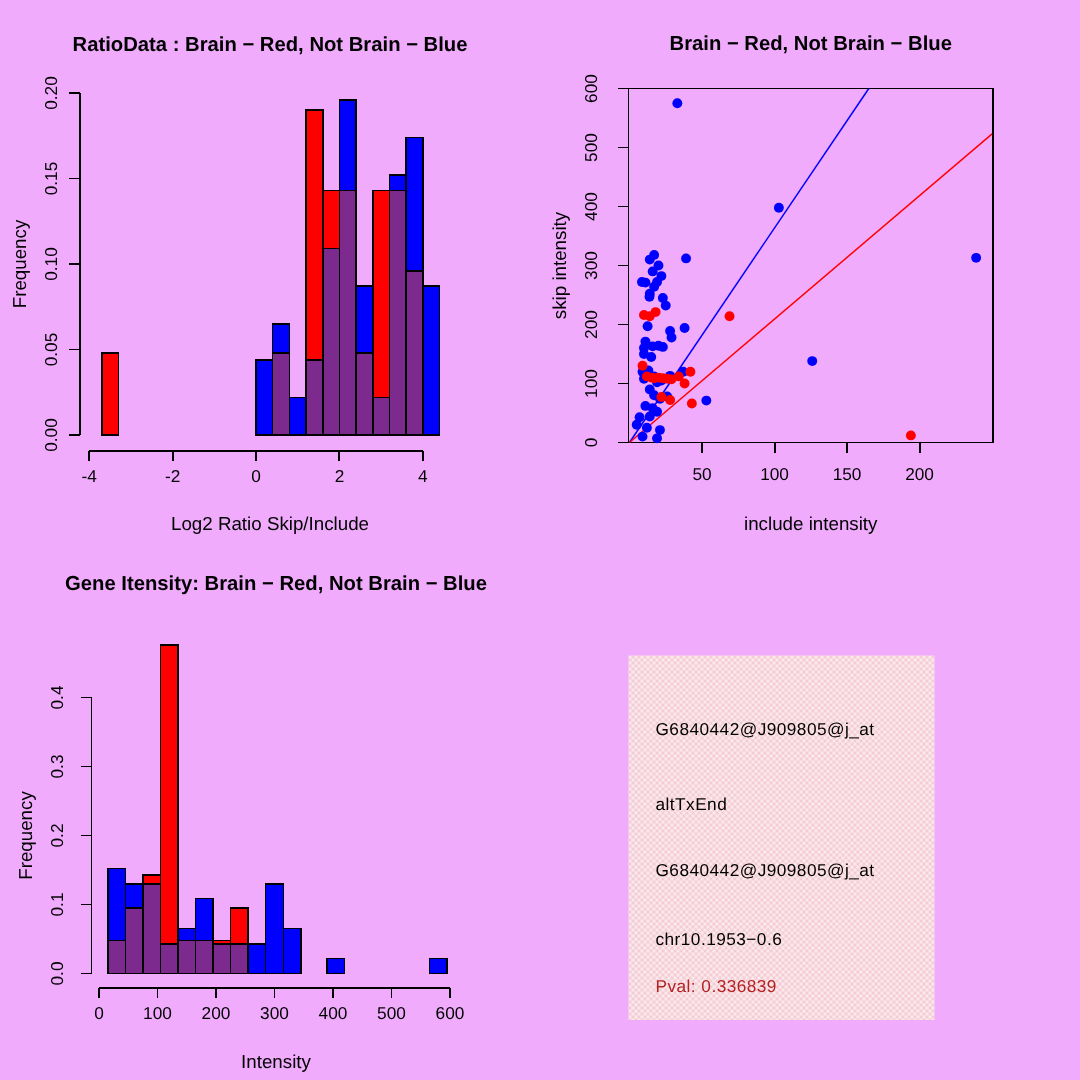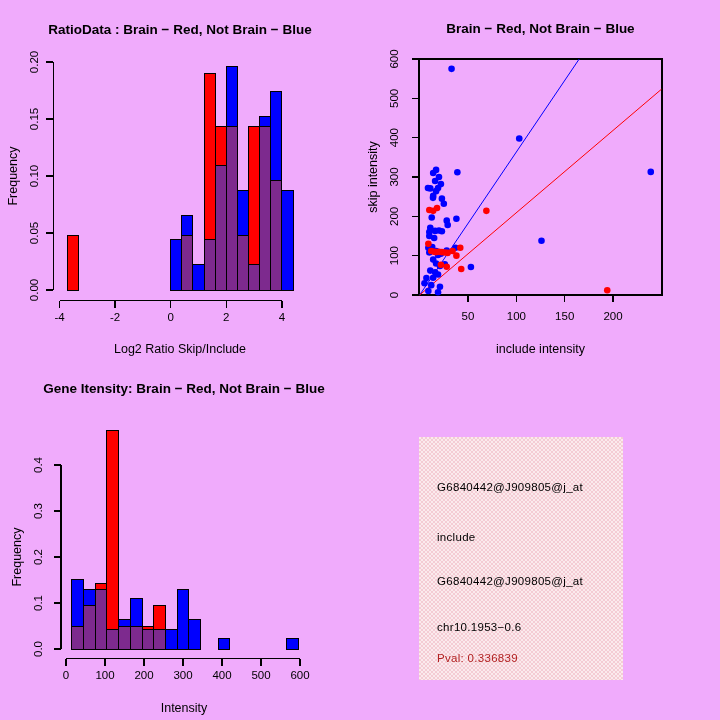--- a/index.html
+++ b/index.html
@@ -225,19 +225,19 @@
         <rect x="161.45" y="269.22" width="11.700000000000017" height="19.779999999999973" fill="#0000ff" stroke="#000" stroke-width="1" shape-rendering="crispEdges"></rect>
         <rect x="173.15" y="229.2" width="11.700000000000017" height="59.80000000000001" fill="#0000ff" stroke="#000" stroke-width="1" shape-rendering="crispEdges"></rect>
         <rect x="184.85000000000002" y="259.1" width="11.699999999999989" height="29.899999999999977" fill="#0000ff" stroke="#000" stroke-width="1" shape-rendering="crispEdges"></rect>
         <rect x="214.1" y="278.88" width="11.700000000000017" height="10.120000000000005" fill="#0000ff" stroke="#000" stroke-width="1" shape-rendering="crispEdges"></rect>
         <rect x="282.35" y="278.88" width="11.699999999999989" height="10.120000000000005" fill="#0000ff" stroke="#000" stroke-width="1" shape-rendering="crispEdges"></rect>
       </svg>
   </div>
   <div class="quad" id="q-info">
     <div class="infobox">
       <div class="info-line" style="top:44px;">G6840442@J909805@j_at</div>
-      <div class="info-line" style="top:94px;">include</div>
+      <div class="info-line" style="top:94px;">altTxEnd</div>
       <div class="info-line" style="top:138px;">G6840442@J909805@j_at</div>
       <div class="info-line" style="top:184px;">chr10.1953−0.6</div>
       <div class="info-line" style="top:215px;color:#b22222;">Pval: 0.336839</div>
     </div>
   </div>
 </div>
 
 </body></html>

